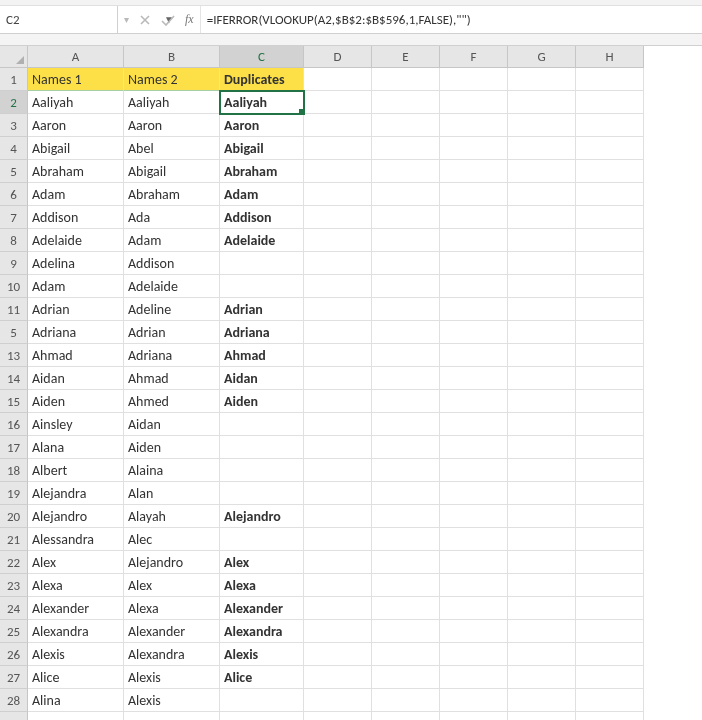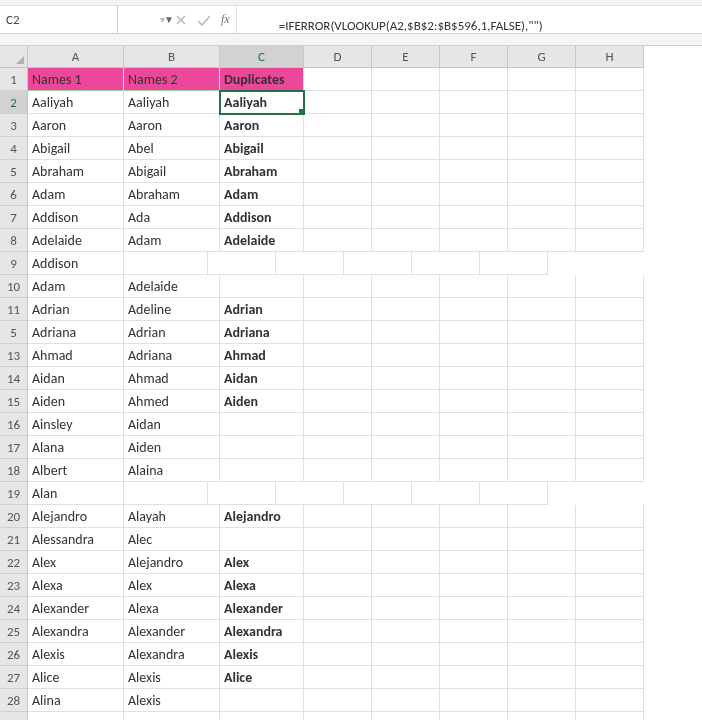--- a/index.html
+++ b/index.html
@@ -17,21 +17,20 @@
     background: #f3f3f3;
     border-bottom: 1px solid #e0e0e0;
   }
   
   .formula-row {
     display: flex;
     align-items: stretch;
     height: 28px;
     background: #fff;
     border-bottom: 1px solid #d0d0d0;
-    gap: 36px;
   }
   .name-box-wrap {
     display: flex;
     align-items: center;
     width: 118px;
     border-right: 1px solid #d0d0d0;
     padding: 0 6px;
     background: #fff;
   }
   .name-box-input {
@@ -59,21 +58,21 @@
   .fb-icons .fx {
     font-style: italic;
     font-family: "Times New Roman", serif;
     color: #777;
     font-size: 12px;
   }
   .fb-icons svg { display: block; }
   .formula-input-wrap {
     flex: 1;
     display: flex;
-    align-items: flex-end;
+    align-items: center;
     padding: 0 6px;
   }
   .formula-input {
     width: 100%;
     border: none;
     outline: none;
     font-family: inherit;
     font-size: 13px;
     color: #333;
     background: transparent;
@@ -141,21 +140,21 @@
     display: flex;
     align-items: center;
     flex: none;
     font-size: 14px;
     color: #333;
     background: #fff;
     overflow: hidden;
     white-space: nowrap;
   }
   .cell.header-cell {
-    background: #ec4899;
+    background: #fde047;
     border-bottom: 1px solid #a7cfa5;
   }
   .cell.selected {
     outline: 2px solid #217346;
     outline-offset: -1px;
     position: relative;
     z-index: 5;
   }
   .cell.selected::after {
     content: "";
@@ -303,20 +302,21 @@
         <div class="cell cw-B">Adam</div>
         <div class="cell cw-C">Adelaide</div>
         <div class="cell cw-D"></div>
         <div class="cell cw-E"></div>
         <div class="cell cw-F"></div>
         <div class="cell cw-G"></div>
         <div class="cell cw-H"></div>
       </div>
       <div class="row">
         <div class="row-h">9</div>
+        <div class="cell cw-A">Adelina</div>
         <div class="cell cw-B">Addison</div>
         <div class="cell cw-C"></div>
         <div class="cell cw-D"></div>
         <div class="cell cw-E"></div>
         <div class="cell cw-F"></div>
         <div class="cell cw-G"></div>
         <div class="cell cw-H"></div>
       </div>
       <div class="row">
         <div class="row-h">10</div>
@@ -412,20 +412,21 @@
         <div class="cell cw-B">Alaina</div>
         <div class="cell cw-C"></div>
         <div class="cell cw-D"></div>
         <div class="cell cw-E"></div>
         <div class="cell cw-F"></div>
         <div class="cell cw-G"></div>
         <div class="cell cw-H"></div>
       </div>
       <div class="row">
         <div class="row-h">19</div>
+        <div class="cell cw-A">Alejandra</div>
         <div class="cell cw-B">Alan</div>
         <div class="cell cw-C"></div>
         <div class="cell cw-D"></div>
         <div class="cell cw-E"></div>
         <div class="cell cw-F"></div>
         <div class="cell cw-G"></div>
         <div class="cell cw-H"></div>
       </div>
       <div class="row">
         <div class="row-h">20</div>

